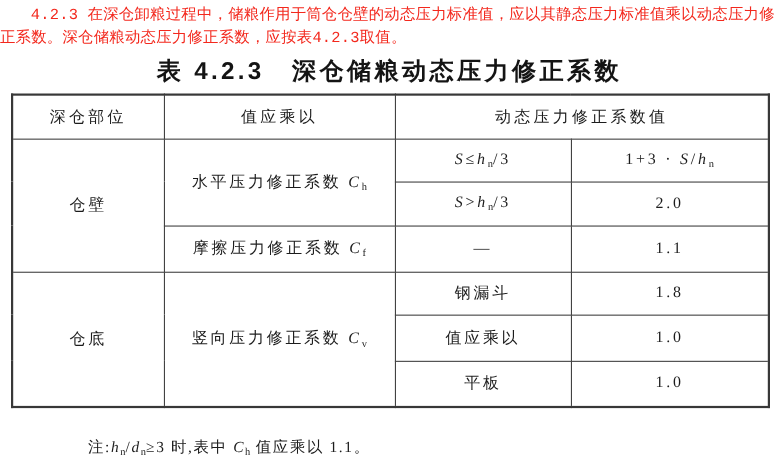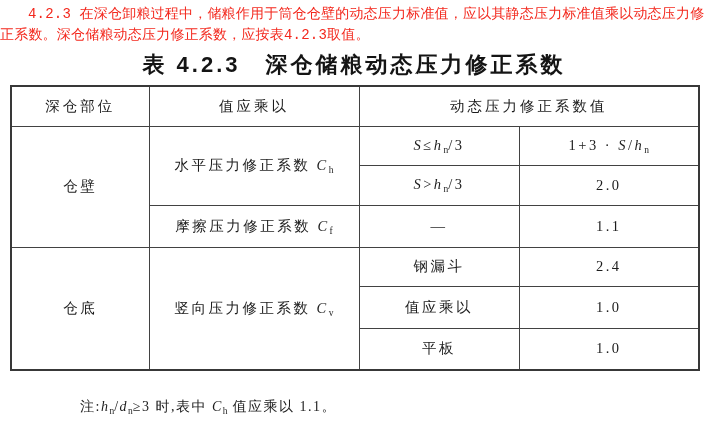--- a/index.html
+++ b/index.html
@@ -108,21 +108,21 @@
   </tr>
   <tr class="r4">
     <td>摩擦压力修正系数 <i>C</i><sub>f</sub></td>
     <td>—</td>
     <td class="num">1.1</td>
   </tr>
   <tr class="r5">
     <td rowspan="3">仓底</td>
     <td rowspan="3">竖向压力修正系数 <i>C</i><sub>v</sub></td>
     <td>钢漏斗</td>
-    <td class="num">2.4</td>
+    <td class="num">1.8</td>
   </tr>
   <tr class="r6">
     <td>值应乘以</td>
     <td class="num">1.0</td>
   </tr>
   <tr class="r7">
     <td>平板</td>
     <td class="num">1.0</td>
   </tr>
 </tbody>

